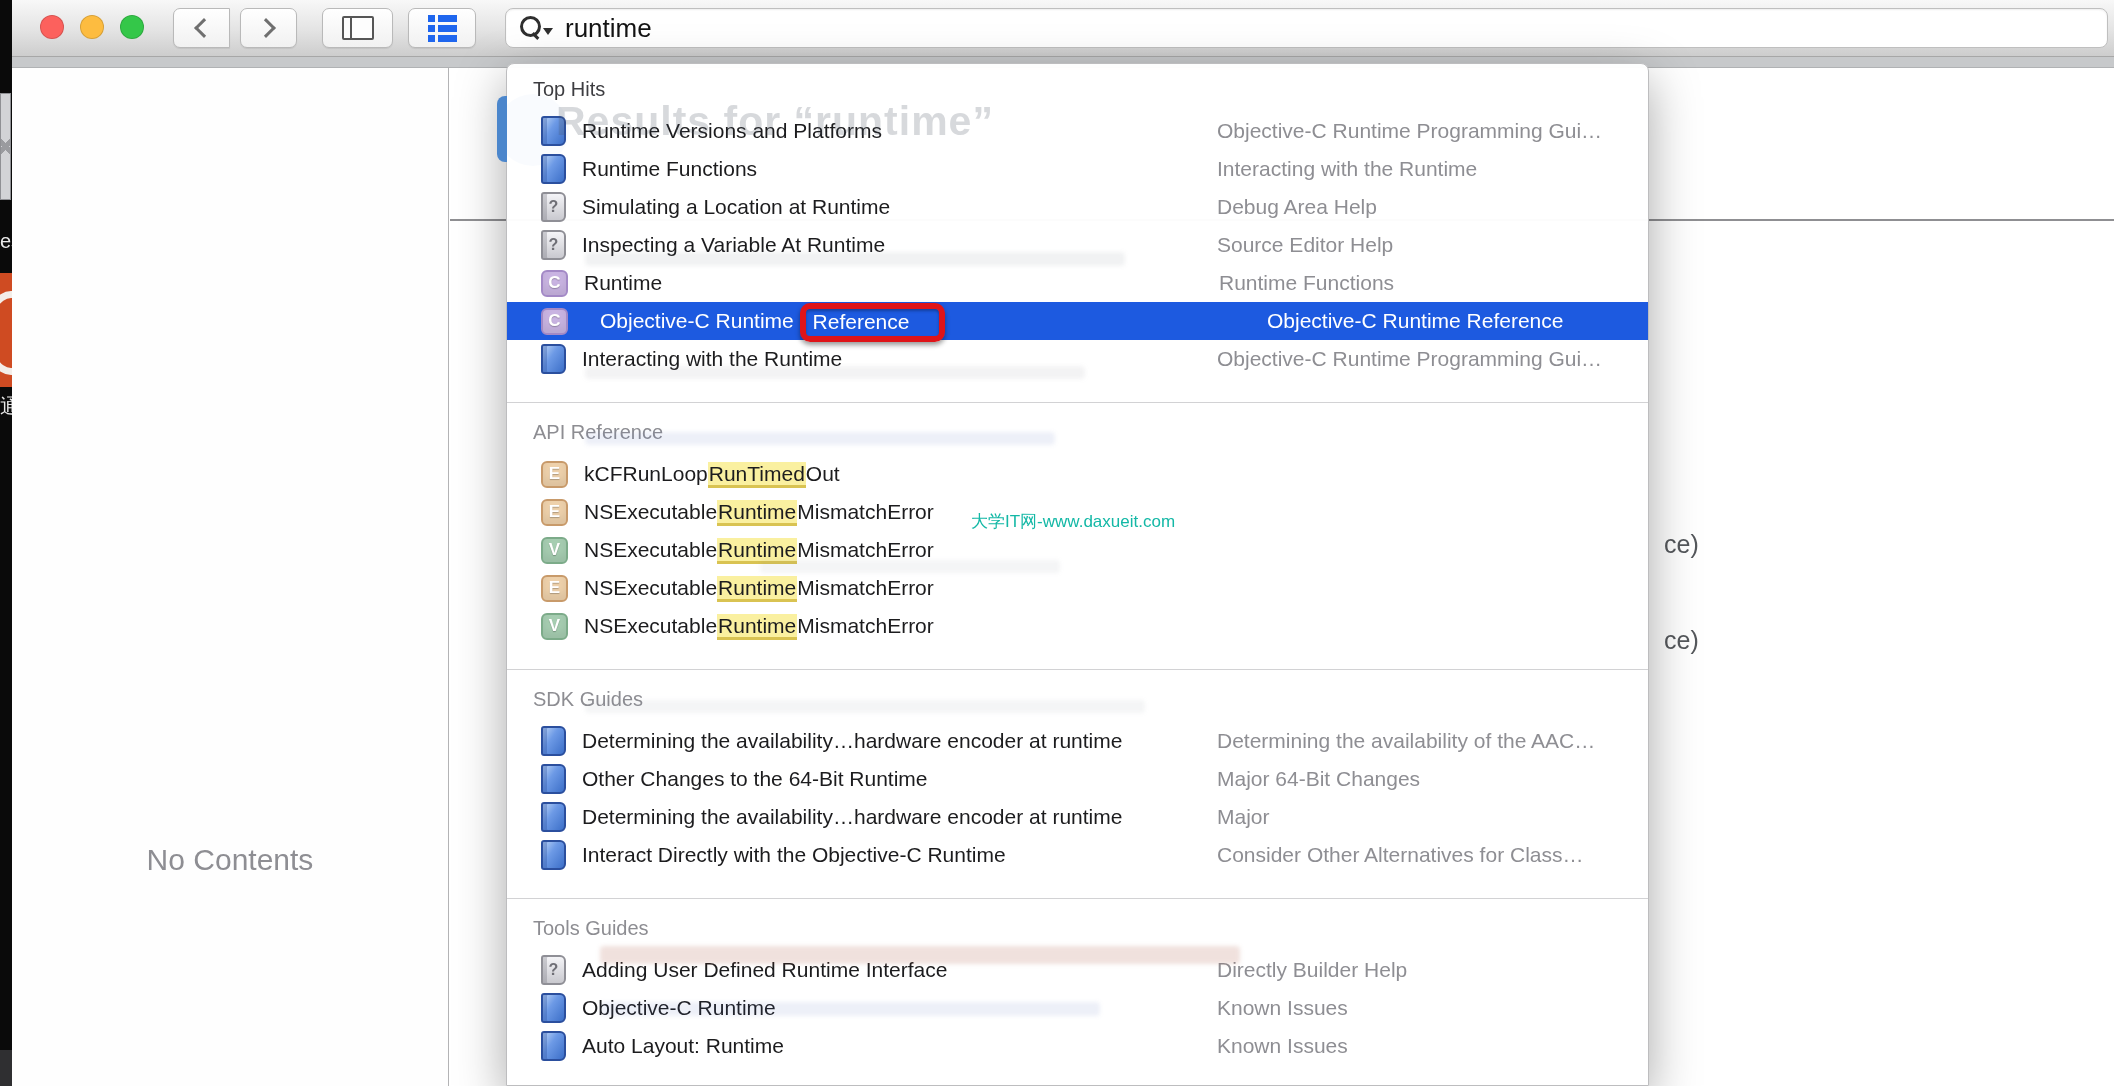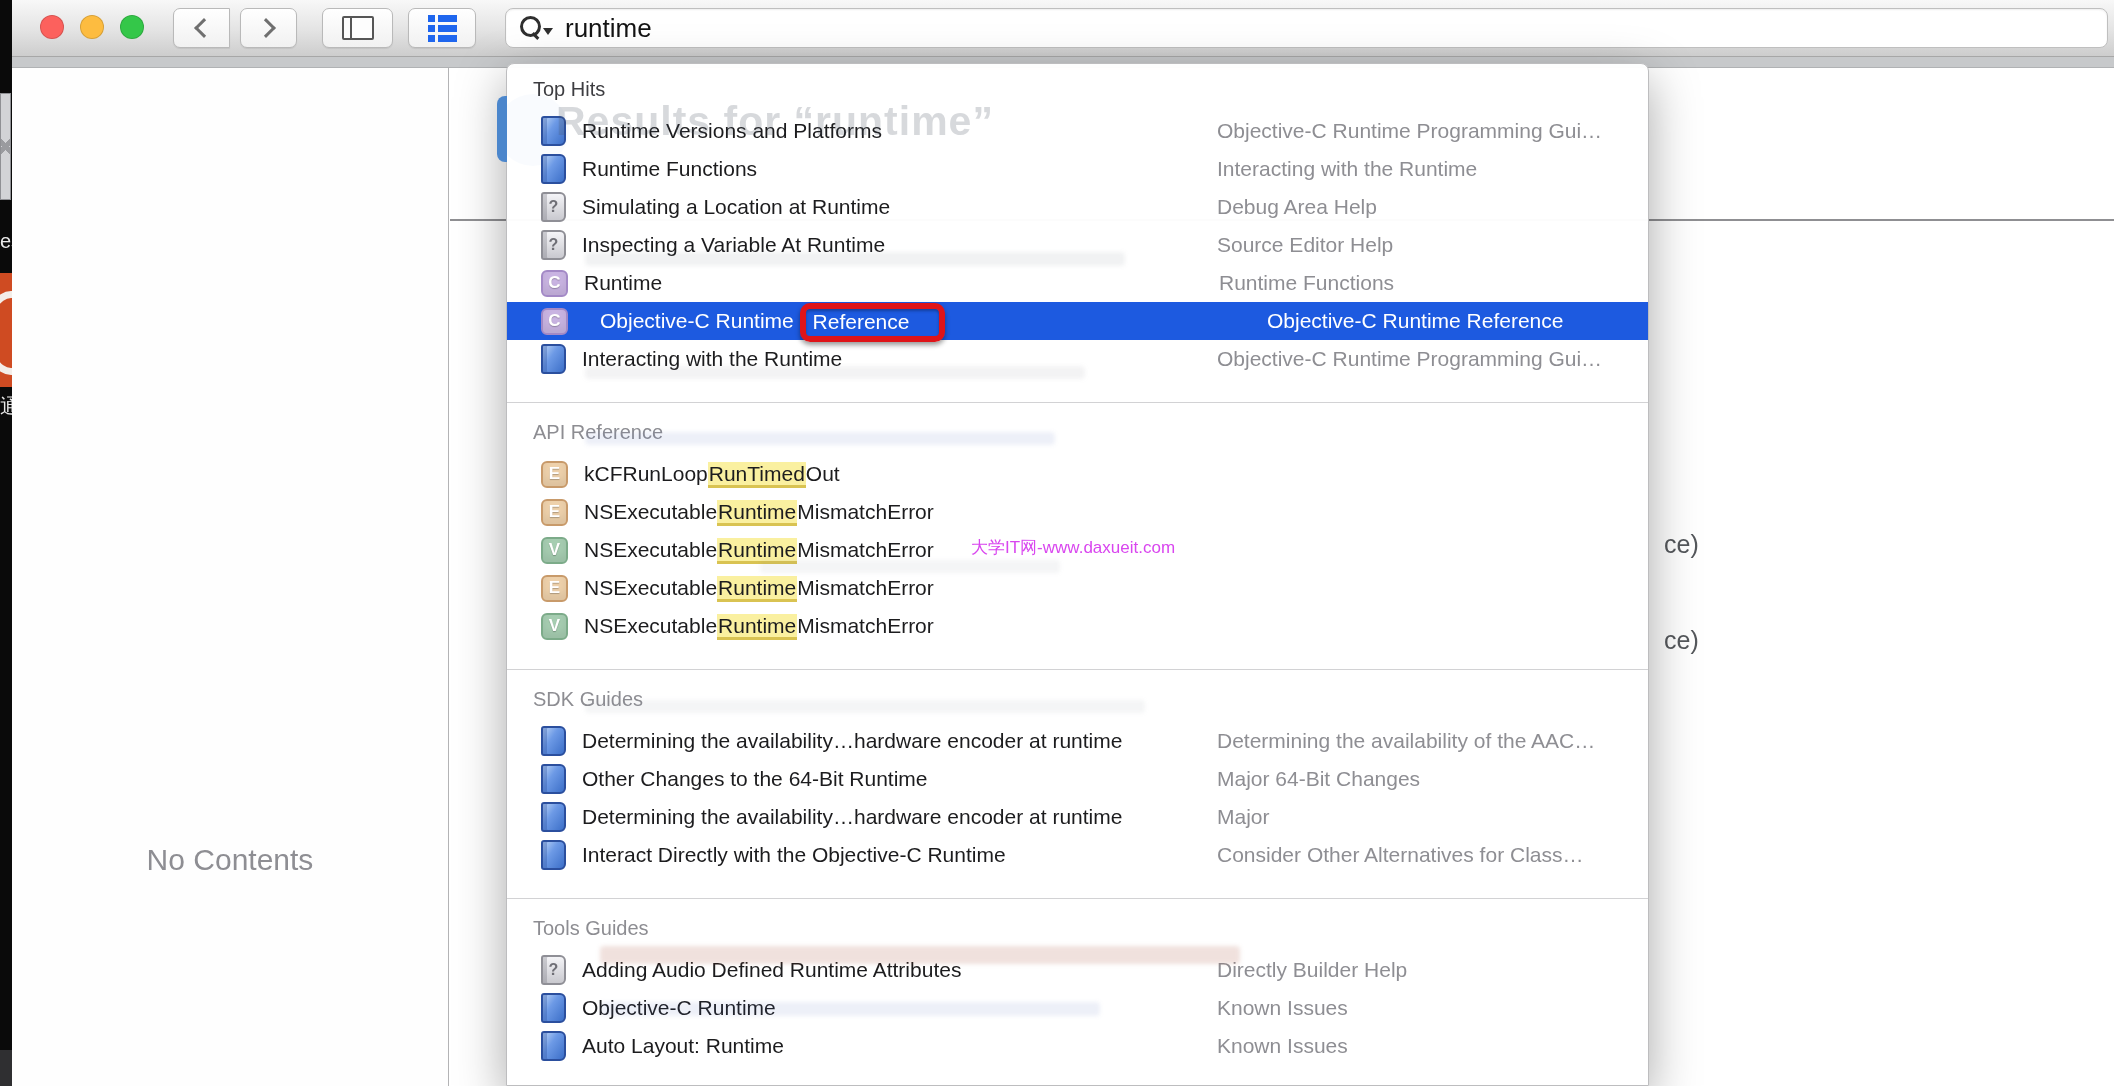--- a/index.html
+++ b/index.html
@@ -102,21 +102,21 @@
       padding:1px 30px 2px 7px; margin:-10px -4px -10px 0; vertical-align:middle;
       box-shadow:0 3px 5px rgba(0,0,0,.4), inset 0 2px 3px rgba(0,0,0,.3); z-index:12; }
 
   
   #ghost-overlay { position:absolute; left:0; top:0; width:2114px; height:1086px; pointer-events:none; z-index:11; }
   #ghost-heading { position:absolute; left:556px; top:98px; font-size:41px; font-weight:bold; color:rgba(72,82,97,.22); letter-spacing:1px; }
   .ghost-bar { position:absolute; border-radius:4px; filter:blur(2px); }
   #ghost-sliver { position:absolute; left:497px; top:96px; width:10px; height:66px; background:#4b86cc; border-radius:8px 0 0 8px; }
 
   
-  #watermark { position:absolute; left:971px; top:536px; z-index:30; font-size:17px; color:#d946ef;
+  #watermark { position:absolute; left:971px; top:510px; z-index:30; font-size:17px; color:#14b8a6;
       text-shadow:0 0 2px #fff, 0 0 2px #fff; pointer-events:none; }
 </style>
 </head>
 <body>
 
 <div id="screen">
 
   <div id="desktop-strip">
     <div class="strip-placeholder"></div>
     <div class="strip-text" style="top:230px;">es</div>
@@ -261,21 +261,21 @@
       </div>
       <div class="row">
         <span class="icon book-blue"></span>
         <span class="label"><span>Interact Directly with the Objective-C Runtime</span></span>
         <span class="detail">Consider Other Alternatives for Class…</span>
       </div>
       <div class="sec-divider"></div>
       <div class="sec-title">Tools Guides</div>
       <div class="row">
         <span class="icon book-question"></span>
-        <span class="label"><span>Adding Audio Defined Runtime Attributes</span></span>
+        <span class="label"><span>Adding User Defined Runtime Interface</span></span>
         <span class="detail">Directly Builder Help</span>
       </div>
       <div class="row">
         <span class="icon book-blue"></span>
         <span class="label"><span>Objective-C Runtime</span></span>
         <span class="detail">Known Issues</span>
       </div>
       <div class="row">
         <span class="icon book-blue"></span>
         <span class="label"><span>Auto Layout: Runtime</span></span>

